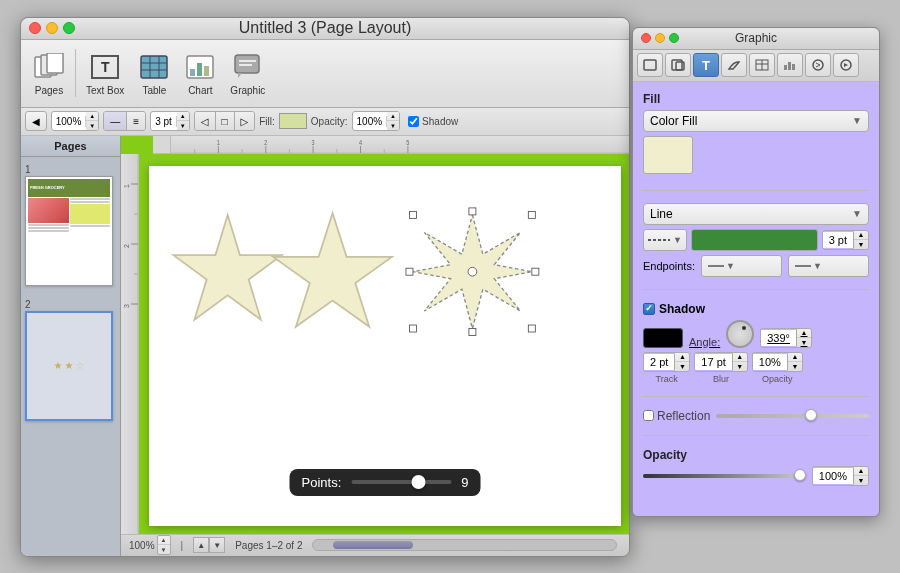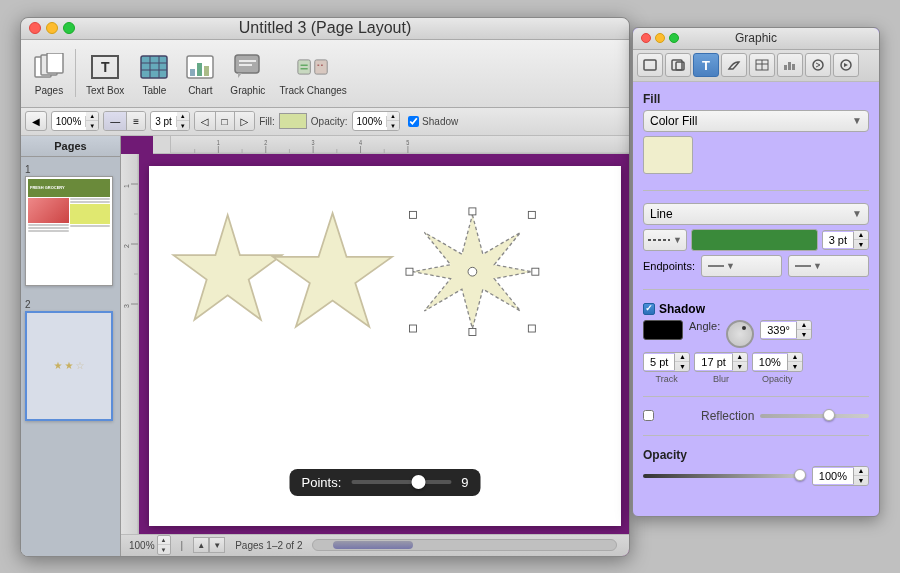--- a/index.html
+++ b/index.html
@@ -268,21 +268,21 @@
       color: #ccc0a0;
     }
 
     .mini-star.filled {
       color: #c8b060;
     }
 
     
     .canvas-area {
       flex: 1;
-      background: #701a75;
+      background: #84cc16;
       position: relative;
       overflow: hidden;
       padding-left: 32px;
     }
 
     .page-canvas {
       position: absolute;
       top: 30px;
       left: 28px;
       right: 8px;
@@ -604,22 +604,23 @@
     }
 
     .checkbox-check {
       color: white;
       font-size: 9px;
       line-height: 1;
     }
 
     .shadow-controls {
       display: flex;
-      align-items: flex-start;
+      align-items: flex-end;
       gap: 6px;
+      text-decoration: underline;
     }
 
     .shadow-color {
       width: 40px;
       height: 20px;
       background: #000;
       border: 1px solid #555;
       border-radius: 3px;
     }
 
@@ -880,32 +881,20 @@
           <svg width="28" height="26" viewBox="0 0 28 26">
             <rect x="1" y="1" width="24" height="18" rx="3" fill="#aaa" stroke="#777" stroke-width="1.5"></rect>
             <polygon points="4,19 4,24 8,19" fill="#aaa"></polygon>
             <line x1="5" y1="7" x2="22" y2="7" stroke="white" stroke-width="1.5"></line>
             <line x1="5" y1="11" x2="18" y2="11" stroke="white" stroke-width="1.5"></line>
           </svg>
         </div>
         <span class="toolbar-label">Graphic</span>
       </div>
 
-      <div class="toolbar-group">
-        <div class="toolbar-icon">
-          <svg width="36" height="26" viewBox="0 0 36 26">
-            <rect x="1" y="5" width="14" height="16" rx="2" fill="#c8d8c0" stroke="#888" stroke-width="1"></rect>
-            <rect x="20" y="5" width="14" height="16" rx="2" fill="#d8c8c0" stroke="#888" stroke-width="1"></rect>
-            <line x1="4" y1="11" x2="12" y2="11" stroke="#6a6" stroke-width="1.5"></line>
-            <line x1="4" y1="15" x2="12" y2="15" stroke="#6a6" stroke-width="1.5"></line>
-            <line x1="23" y1="11" x2="31" y2="11" stroke="#a66" stroke-width="1.5" stroke-dasharray="2,2"></line>
-          </svg>
-        </div>
-        <span class="toolbar-label">Track Changes</span>
-      </div>
     </div>
 
     <div class="format-bar">
       <div class="format-btn">
         <span>◀</span>
       </div>
       <div class="format-stepper">
         <span class="stepper-val">100%</span>
         <div class="stepper-btns">
           <div class="stepper-up">▲</div>
@@ -1229,21 +1218,21 @@
             <div class="spin-arrows">
               <div class="spin-up">▲</div>
               <div class="spin-down">▼</div>
             </div>
           </div>
         </div>
 
         <div class="shadow-params">
           <div class="param-group">
             <div class="spin-box">
-              <span class="spin-val">5 pt</span>
+              <span class="spin-val">2 pt</span>
               <div class="spin-arrows">
                 <div class="spin-up">▲</div>
                 <div class="spin-down">▼</div>
               </div>
             </div>
             <span class="param-label">Track</span>
           </div>
           <div class="param-group">
             <div class="spin-box">
               <span class="spin-val">17 pt</span>
@@ -1265,21 +1254,21 @@
             <span class="param-label">Opacity</span>
           </div>
         </div>
       </div>
 
       <div class="divider"></div>
 
       <div class="reflection-row">
         <label style="display:flex;align-items:center;gap:3px;cursor:pointer;">
           <input type="checkbox" style="width: 11px; height: 11px;">
-          <span style="font-size:12px;color:#444;margin-left:44px;">Reflection</span>
+          <span style="font-size:12px;color:#444;">Reflection</span>
         </label>
         <div class="reflect-slider-track">
           <div class="reflect-thumb"></div>
         </div>
       </div>
 
       <div class="divider"></div>
 
       <div>
         <div class="section-title">Opacity</div>

